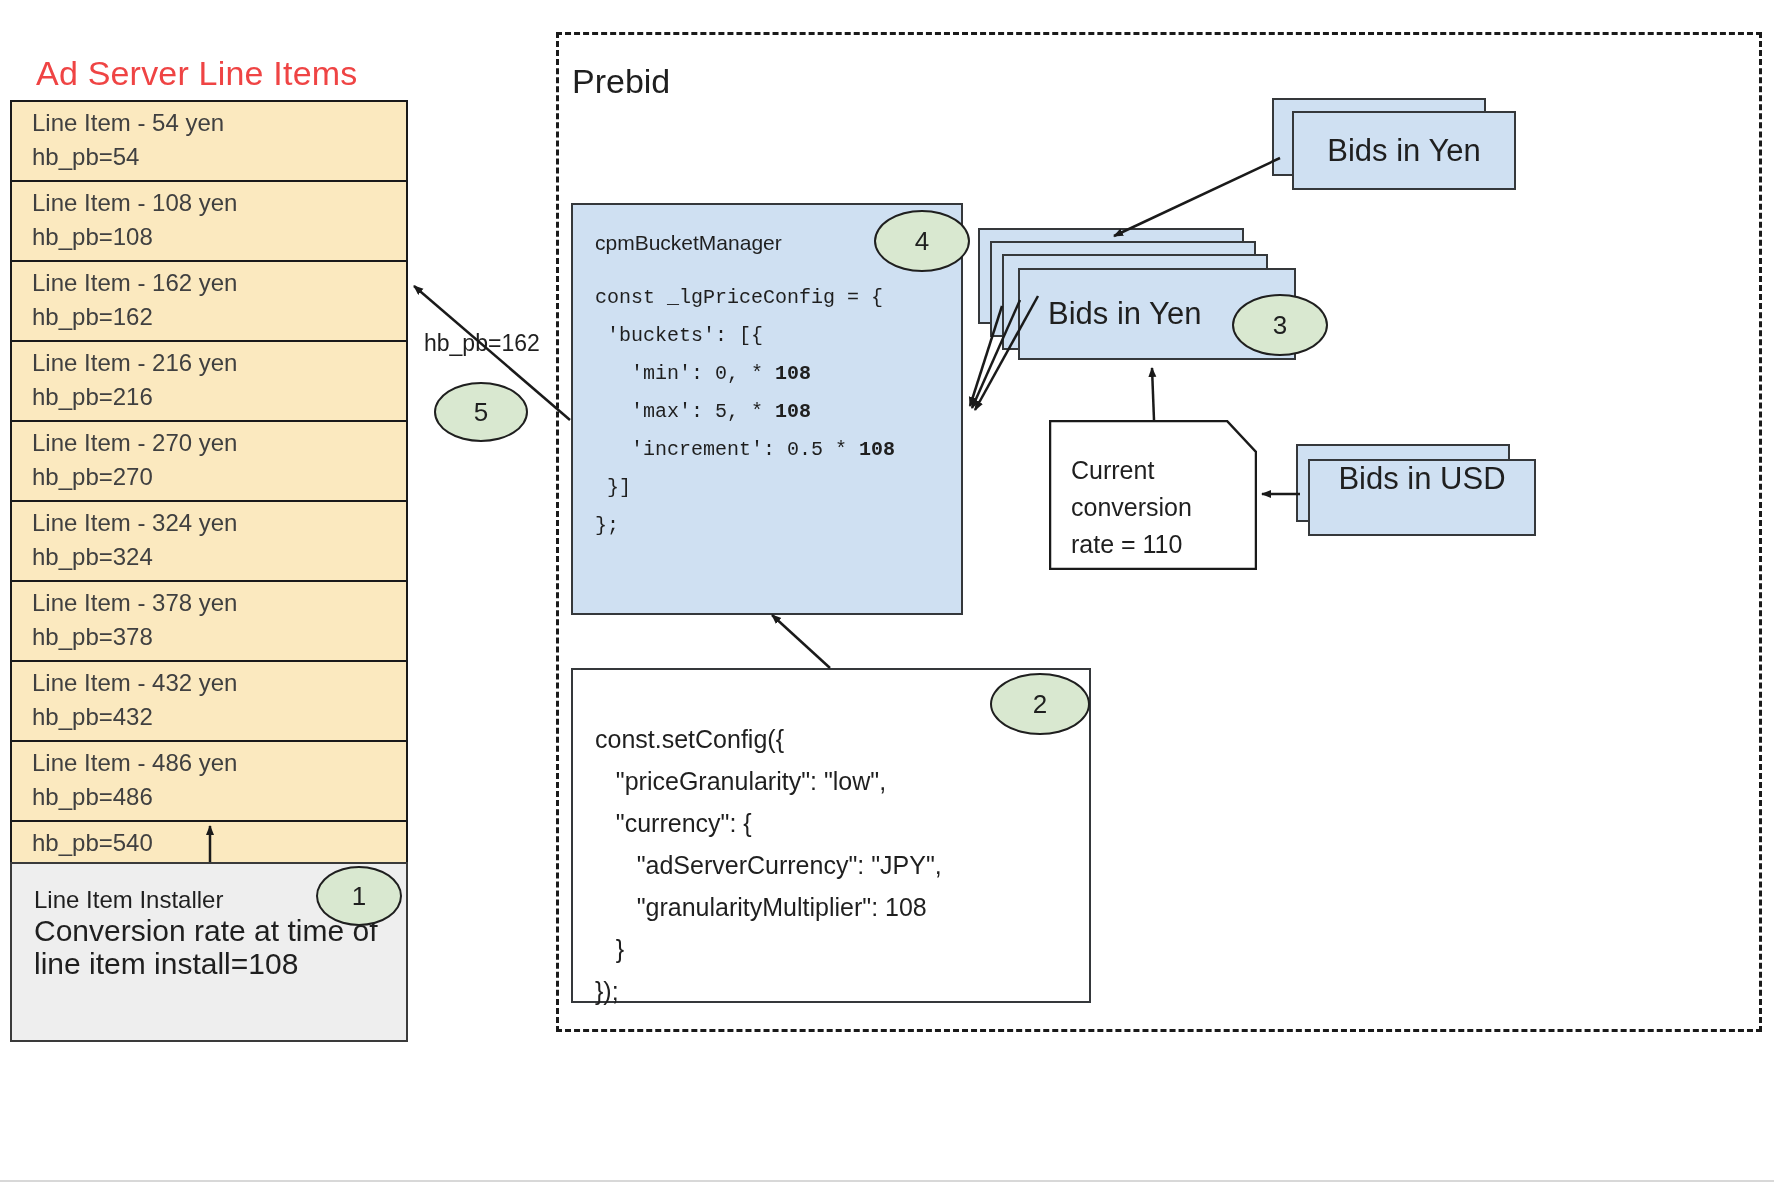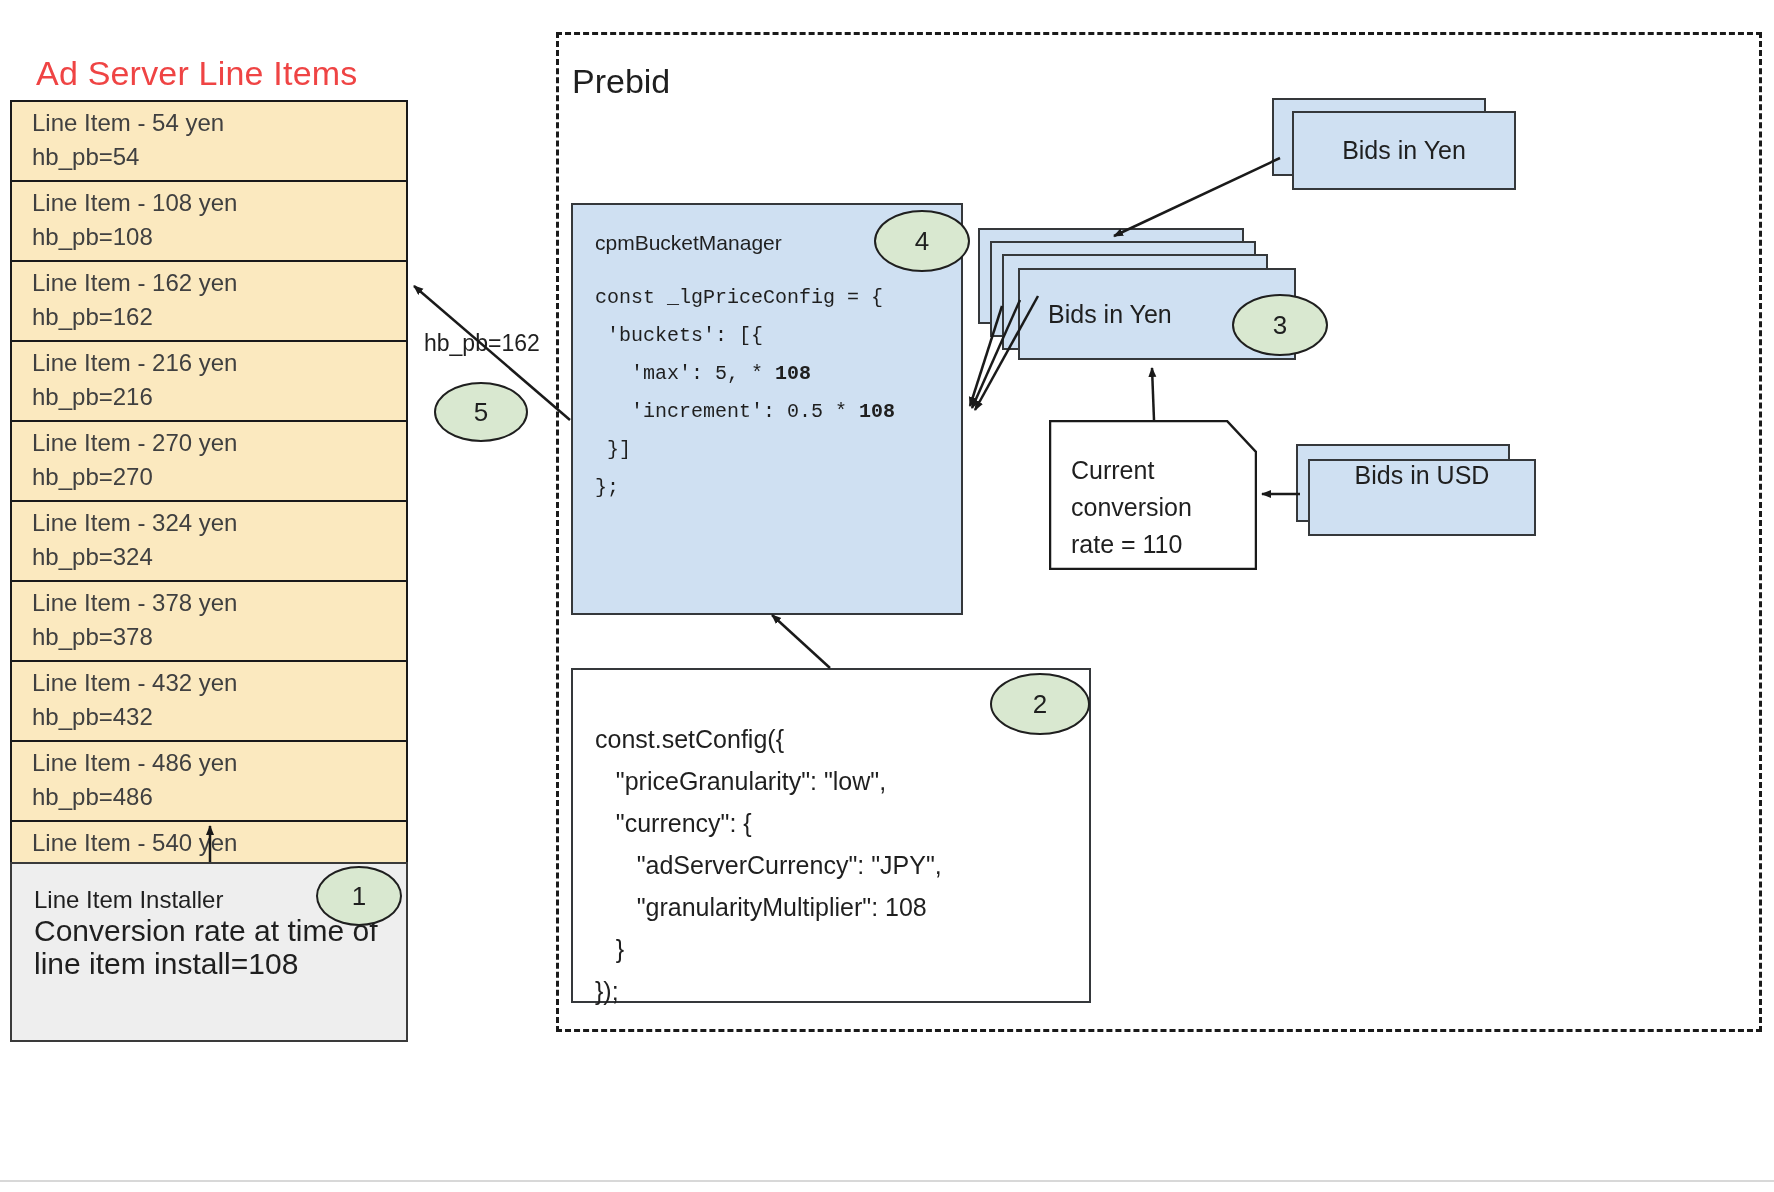--- a/index.html
+++ b/index.html
@@ -117,21 +117,21 @@
     color: #1f1f1f;
     white-space: pre;
   }
 
   
   .bid-card {
     border: 2px solid #35383b;
     background: #cfe0f2;
   }
   .bid-label {
-    font-size: 25px;
+    font-size: 31px;
     color: #1f1f1f;
     white-space: nowrap;
   }
 
   
   #yen-top-stack { left: 1272px; top: 98px; width: 244px; height: 92px; }
   #yen-top-back  { left: 0;  top: 0;  width: 214px; height: 78px; }
   #yen-top-front { left: 20px; top: 13px; width: 224px; height: 79px;
                    display: flex; align-items: center; justify-content: center; }
 
@@ -240,40 +240,40 @@
       </div>
       <div class="line-item">
         <div class="li-row">Line Item - 432 yen</div>
         <div class="li-row">hb_pb=432</div>
       </div>
       <div class="line-item">
         <div class="li-row">Line Item - 486 yen</div>
         <div class="li-row">hb_pb=486</div>
       </div>
       <div class="line-item">
-        <div class="li-row">Line Item - 540 yen</div>
         <div class="li-row">hb_pb=540</div>
       </div>
     </div>
 
   <div class="abs" id="installer-box">
     <div id="installer-title">Line Item Installer</div>
     <div id="installer-note">Conversion rate at time of line item install=108</div>
   </div>
 
   <div class="abs badge" id="badge-1">1</div>
 
   <div class="abs" id="prebid-box"></div>
   <div class="abs" id="prebid-title">Prebid</div>
 
   <div class="abs" id="cpm-box">
     <div id="cpm-heading">cpmBucketManager</div>
     <div id="cpm-code">
         <div class="code-line">const _lgPriceConfig = {</div>
         <div class="code-line"> 'buckets': [{</div>
+        <div class="code-line">   'min': 0, * <b>108</b></div>
         <div class="code-line">   'max': 5, * <b>108</b></div>
         <div class="code-line">   'increment': 0.5 * <b>108</b></div>
         <div class="code-line"> }]</div>
         <div class="code-line">};</div>
       </div>
   </div>
   <div class="abs badge" id="badge-4">4</div>
 
   <div class="abs" id="setconfig-box">
     <div id="setconfig-code">

